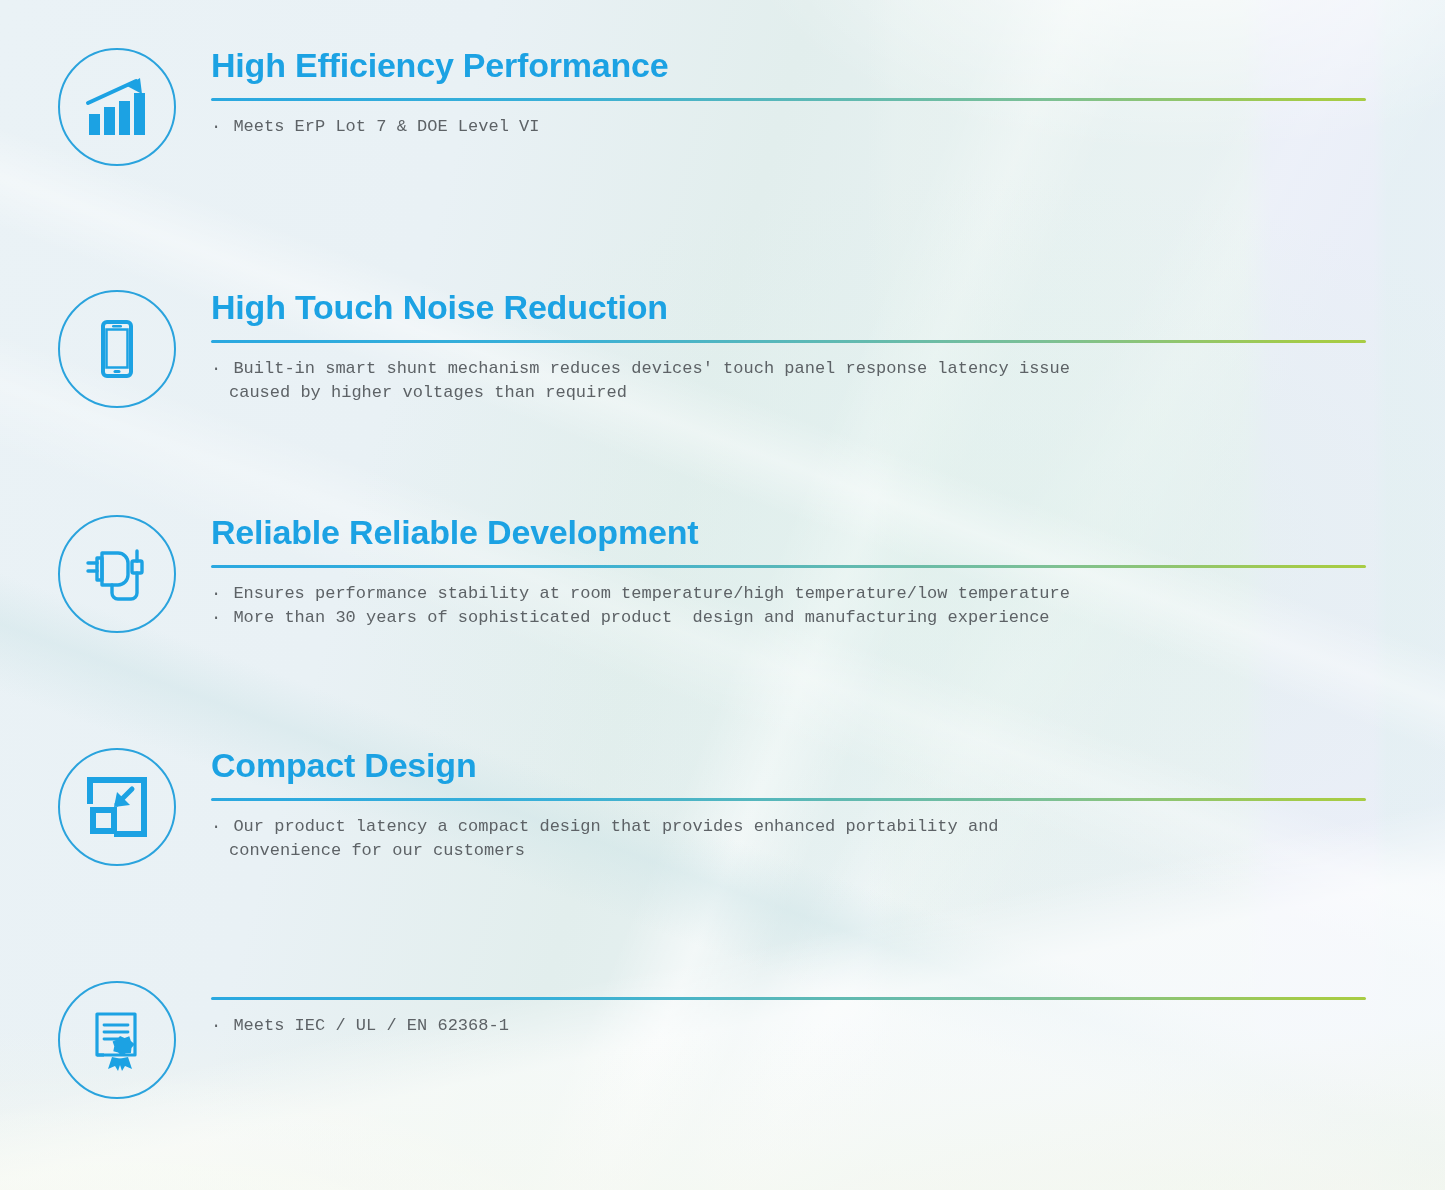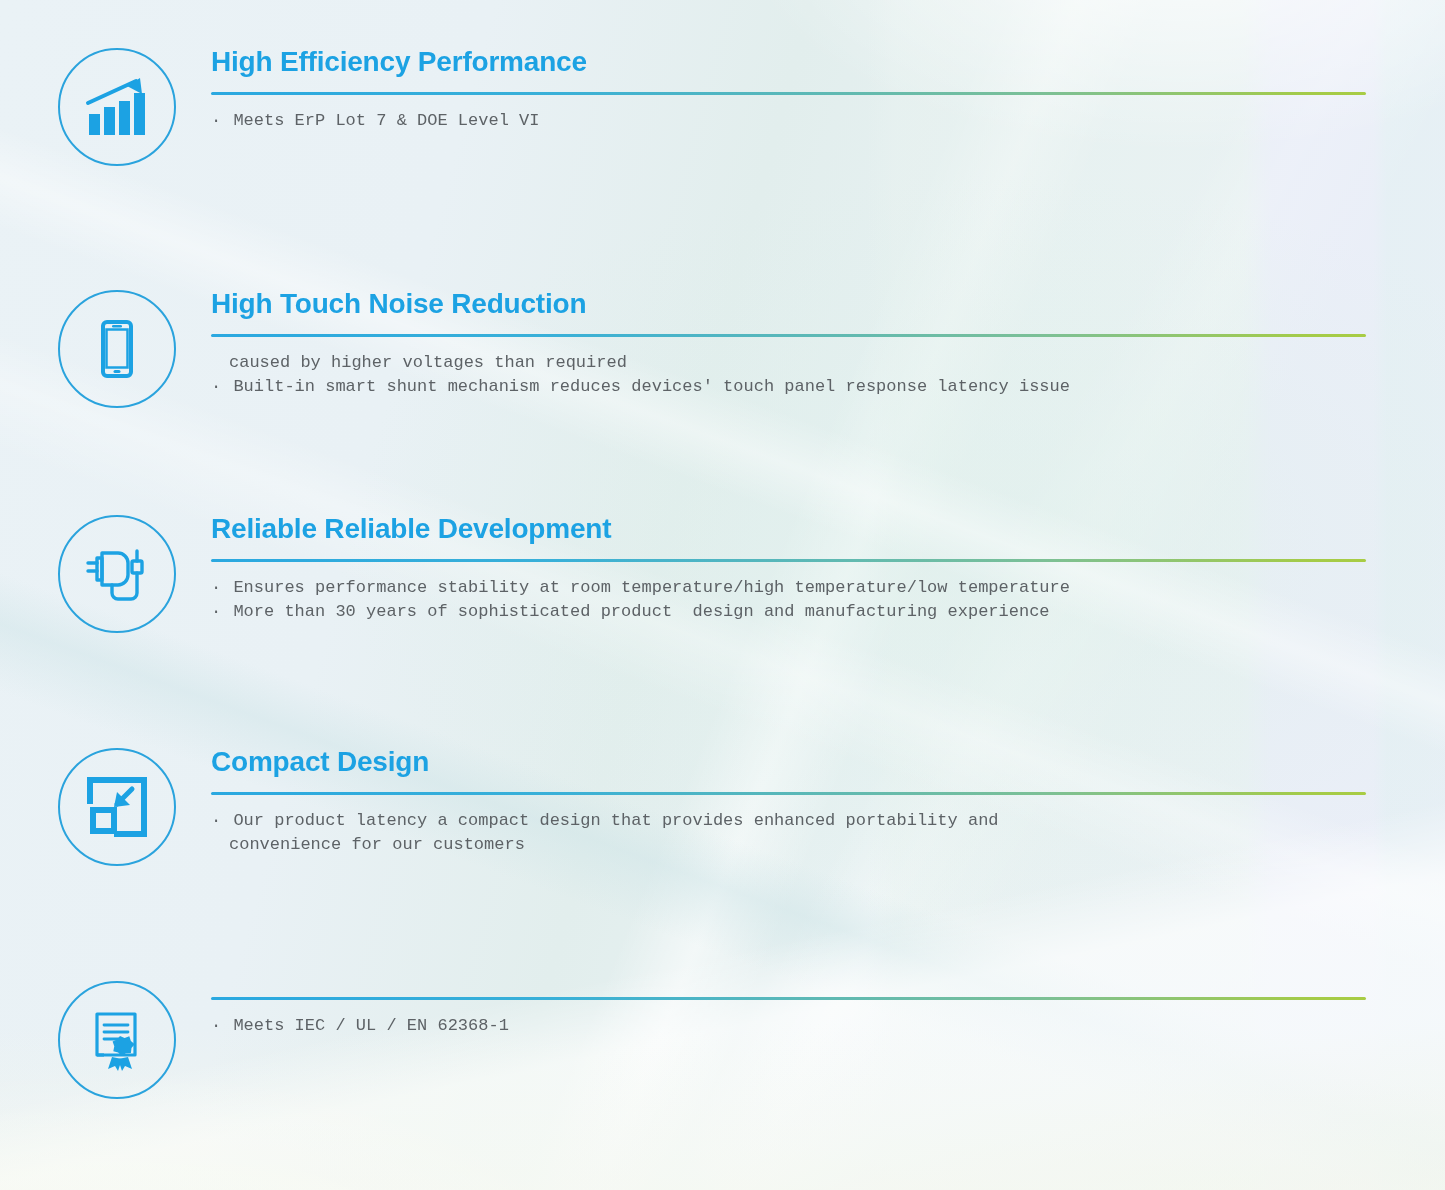--- a/index.html
+++ b/index.html
@@ -109,21 +109,21 @@
   .icon-circle svg { display: block; }
 
   .feat-body {
     flex: 1 1 auto;
     margin-left: 32px;
     padding-right: 80px;
     min-width: 0;
   }
   .feat-title {
     color: #1ca2e3;
-    font-size: 28px;
+    font-size: 34px;
     font-weight: bold;
     line-height: 1.0;
     letter-spacing: -0.2px;
     white-space: nowrap;
   }
   .feat-rule {
     height: 3px;
     width: 1155px;
     margin-top: 16px;
     border-radius: 2px;
@@ -207,22 +207,22 @@
               <rect x="30" y="11" width="10" height="2.6" rx="1.3" fill="#1ca2e3"></rect>
               <rect x="31.5" y="56" width="7" height="3" rx="1.5" fill="#1ca2e3"></rect>
             </svg>
           </span>
         </div>
       </div>
       <div class="feat-body">
         <div class="feat-title">High Touch Noise Reduction</div>
         <div class="feat-rule"></div>
         <div class="feat-lines">
+          <div class="feat-line"><span class="bullet">·</span> <span>Built-in smart shunt mechanism reduces devices' touch panel response latency issue</span></div>
           <div class="feat-line wrapline"><span>caused by higher voltages than required</span></div>
-          <div class="feat-line"><span class="bullet">·</span> <span>Built-in smart shunt mechanism reduces devices' touch panel response latency issue</span></div>
         </div>
       </div>
     </div>
 
     <div class="feature" id="feature-2">
       <div class="icon-wrap">
         <div class="icon-circle">
           <span>
             <svg width="74" height="74" viewBox="0 0 74 74" aria-hidden="true">
               <g fill="none" stroke="#1ca2e3" stroke-width="3.4" stroke-linejoin="round" stroke-linecap="round">

